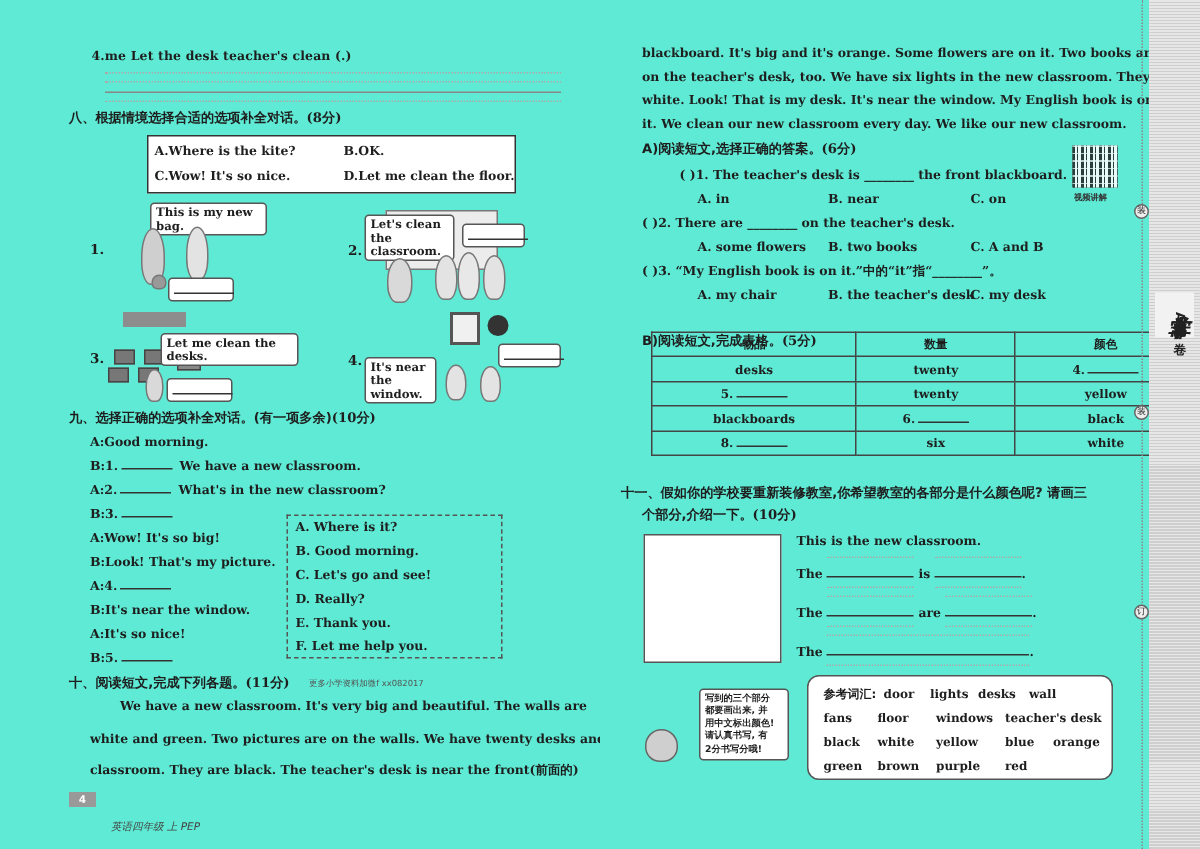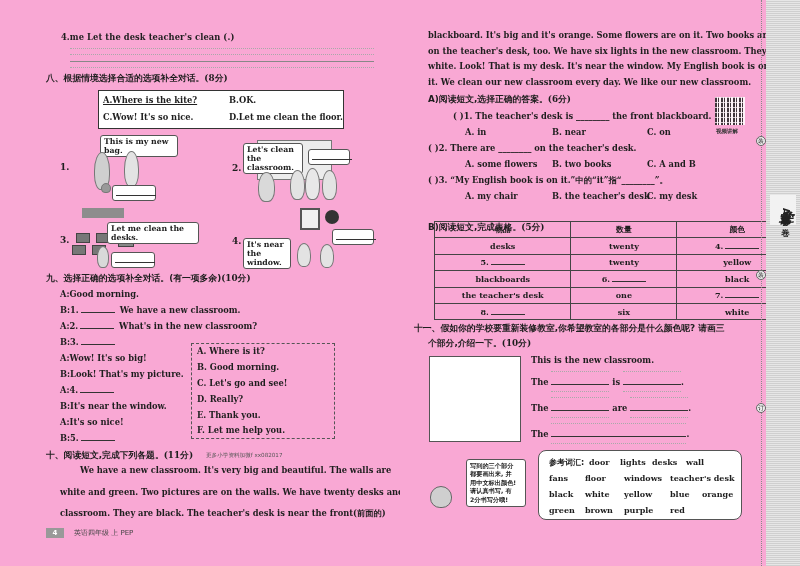--- a/index.html
+++ b/index.html
@@ -1,18 +1,18 @@
 <!DOCTYPE html>
 <html><head>
   <meta charset="utf-8">
   <style>
     * { box-sizing: border-box; margin: 0; padding: 0; }
     html, body { width: 800px; height: 566px; overflow: hidden; background: #f4f4f2; }
     body { position: relative; font-family: "DejaVu Serif", "Liberation Serif", serif; color: #1e1e1e; }
-    .page { position: absolute; top: 0; height: 566px; background: #f9a8d4; }
+    .page { position: absolute; top: 0; height: 566px; background: #5eead4; }
     .page-left { left: 0; width: 400px; }
     .page-right { left: 400px; width: 400px; }
     .abs { position: absolute; }
     .q-text { font-size: 8.3px; font-weight: bold; letter-spacing: 0.1px; white-space: nowrap; }
     .section-title { font-size: 8.8px; font-weight: bold; white-space: nowrap; font-family: "DejaVu Sans", sans-serif; }
     .section-title .pts { font-family: "DejaVu Serif", serif; font-weight: bold; }
     .rule-line { position: absolute; height: 0; border-top: 1px solid #888; }
     .rule-line.thin { border-top: 1px dotted #aaa; }
     .opt-box { position: absolute; border: 1px solid #333; background: #fff; }
     .opt { position: absolute; font-size: 8.3px; font-weight: bold; white-space: nowrap; }
@@ -21,21 +21,21 @@
     .scene { position: absolute; }
     .figure { position: absolute; border-radius: 50% 50% 40% 40%; background: #d9d9d9; border: 1px solid #777; }
     .num-label { position: absolute; font-size: 9px; font-weight: bold; }
     .dialog-line { position: absolute; font-size: 8.3px; font-weight: bold; white-space: nowrap; }
     .blank-u { display: inline-block; border-bottom: 1px solid #333; width: 34px; height: 8px; vertical-align: baseline; margin: 0 2px; }
     .dash-box { position: absolute; border: 1.2px dashed #555; }
     .passage { position: absolute; font-size: 8.3px; font-weight: bold; line-height: 21.6px; text-align: justify; }
     .passage .pl { display: block; white-space: nowrap; text-align-last: justify; }
     .passage .pl.last { text-align-last: left; }
     .footer-badge { position: absolute; background: #999; color: #fff; font-size: 7px; font-weight: bold; text-align: center; font-family: "DejaVu Sans", sans-serif; }
-    .footer-text { position: absolute; font-size: 7px; color: #444; font-family: "DejaVu Sans", sans-serif; white-space: nowrap; }
+    .footer-text { position: absolute; font-size: 7px; font-style: italic; color: #444; font-family: "DejaVu Sans", sans-serif; white-space: nowrap; margin-top: 18px; }
     .small-note { position: absolute; font-size: 5.6px; color: #555; font-family: "DejaVu Sans", sans-serif; white-space: nowrap; }
     table.fill-table { position: absolute; border-collapse: collapse; font-size: 8px; font-weight: bold; }
     table.fill-table td, table.fill-table th { border: 1px solid #444; text-align: center; height: 16.4px; padding: 0 2px; }
     table.fill-table th { font-family: "DejaVu Sans", sans-serif; font-weight: bold; font-size: 7.8px; }
     .cell-blank { display: inline-block; border-bottom: 1px solid #333; width: 34px; height: 8px; margin-left: 2px; }
     .draw-box { position: absolute; border: 1px solid #555; background: #fff; }
     .write-line { position: absolute; font-size: 8.3px; font-weight: bold; white-space: nowrap; }
     .wl { display: inline-block; border-bottom: 1px solid #333; height: 8px; vertical-align: baseline; position: relative; }
     .wl::before, .wl::after { content: ""; position: absolute; left: 0; right: 0; border-top: 1px dotted #aaa; }
     .wl::before { top: -6px; }
@@ -63,21 +63,21 @@
   <div class="abs q-text" style="left:61px; top:32px;">4.me  Let  the  desk  teacher's  clean  (.)</div>
   <div class="rule-line thin" style="left:70px; top:48px; width:304px;"></div>
   <div class="rule-line thin" style="left:70px; top:54px; width:304px;"></div>
   <div class="rule-line" style="left:70px; top:61px; width:304px;"></div>
   <div class="rule-line thin" style="left:70px; top:67px; width:304px;"></div>
 
   <div class="abs section-title" style="left:46px; top:73px;">
     <span>八、根据情境选择合适的选项补全对话。</span><span class="pts">(8分)</span>
   </div>
   <div class="opt-box" style="left:98px; top:90px; width:246px; height:39px;">
-    <span class="opt" style="left:4px; top:4px;text-decoration:underline;">A.Where is the kite?</span>
+    <span class="opt" style="left:4px; top:4px;">A.Where is the kite?</span>
     <span class="opt" style="left:130px; top:4px;">B.OK.</span>
     <span class="opt" style="left:4px; top:21px;">C.Wow!  It's so nice.</span>
     <span class="opt" style="left:130px; top:21px;">D.Let me clean the floor.</span>
   </div>
 
   <div class="scene">
     <span class="num-label" style="left:60px; top:162px;">1.</span>
     <div class="bubble" style="left:72px; top:135px; width:78px;margin-left:28px;">This is my new bag.</div>
     <div class="figure" style="left:94px; top:152px; width:16px; height:38px; background:#cfcfcf;"></div>
     <div class="figure" style="left:101px; top:183px; width:10px; height:10px; background:#999;"></div>
@@ -219,25 +219,20 @@
       <td><span>5.</span><span class="cell-blank"></span></td>
       <td>twenty</td>
       <td>yellow</td>
     </tr>
     <tr>
       <td>blackboards</td>
       <td><span>6.</span><span class="cell-blank"></span></td>
       <td>black</td>
     </tr>
     <tr>
-      <td>the teacher's desk</td>
-      <td>one</td>
-      <td><span>7.</span><span class="cell-blank"></span></td>
-    </tr>
-    <tr>
       <td><span>8.</span><span class="cell-blank"></span></td>
       <td>six</td>
       <td>white</td>
     </tr>
   </tbody>
     </table>
 
   <div class="abs section-title" style="left:14px; top:323px;">十一、假如你的学校要重新装修教室,你希望教室的各部分是什么颜色呢? 请画三</div>
   <div class="abs section-title" style="left:28px; top:338px;">
     <span>个部分,介绍一下。</span><span class="pts">(10分)</span>

